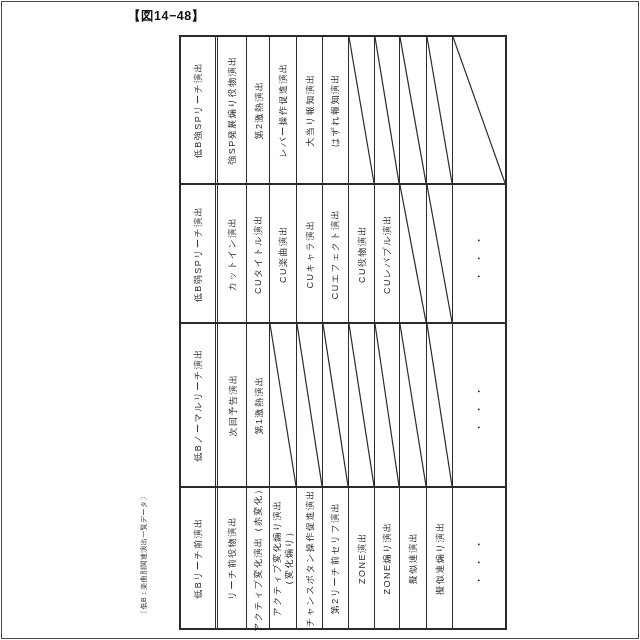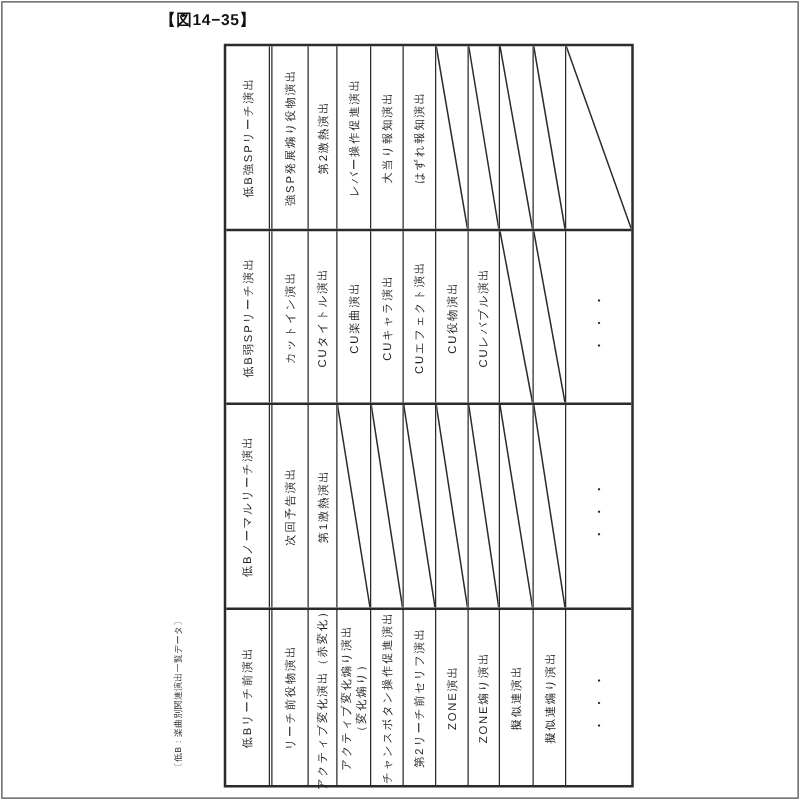--- a/index.html
+++ b/index.html
@@ -45,21 +45,21 @@
     position:absolute; left:130px; top:486px; width:28px; height:138px;
     display:flex; align-items:center; justify-content:center;
   }
   .side-label { font-size:7px; letter-spacing:0.4px; color:#2a2a2a; }
 </style>
 </head>
 <body>
 
 <div class="page-frame"></div>
 
-<div class="figure-title">【図14−35】</div>
+<div class="figure-title">【図14−48】</div>
 
 <div class="side-label-wrap">
   <span class="vtext side-label">〔低B：楽曲別関連演出一覧データ〕</span>
 </div>
 
 <div class="ptable" id="ptable">
     <div class="band" style="height: 148px;">
       <div class="cell header" style="width: 37px;">
         <span class="vtext">低B強SPリーチ演出</span>
       </div>

